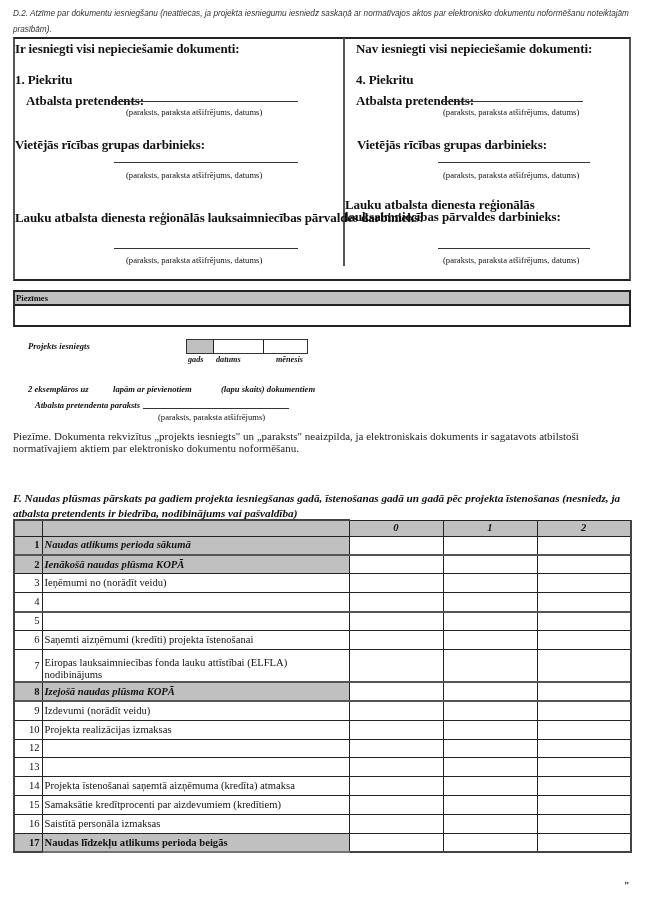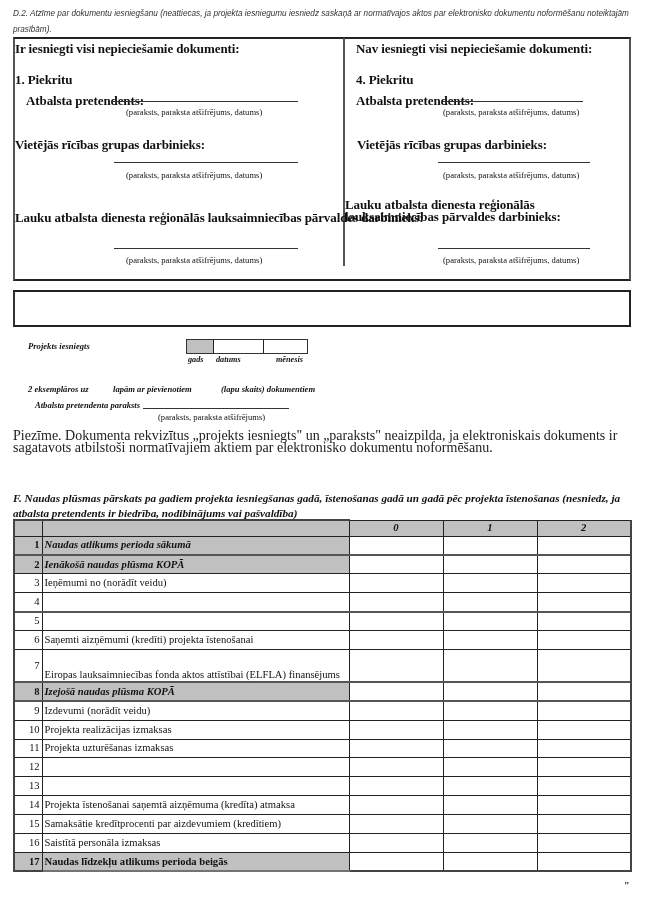--- a/index.html
+++ b/index.html
@@ -11,21 +11,21 @@
   .d2divider { left: 343px; top: 38px; width: 2px; height: 228px; background: #555; }
   .b { font-weight: bold; font-size: 13px; letter-spacing: -0.1px; }
   .sub { font-size: 8.6px; }
   .line { border-bottom: 1px solid #333; height: 1px; }
   .piez { left: 13px; top: 290px; width: 618px; height: 37px; border: 2px solid #222; border-left-color:#333; }
   .piez-head { position: absolute; left: 0; top: 0; right: 0; height: 14px; background: #c0c0c0; border-bottom: 2px solid #222; font-weight: bold; font-size: 8.6px; padding-left: 1px; line-height: 13px; }
   .it { font-style: italic; font-weight: bold; font-size: 8.6px; }
   .iesn-box { left: 186px; top: 339px; width: 122px; height: 15px; border: 1px solid #333; display: flex; }
   .iesn-box div { height: 100%; border-right: 1px solid #222; }
   .iesn-box div:last-child { border-right: none; }
-  .para { font-size: 14px; line-height: 12px; color: #222; }
+  .para { font-size: 11px; line-height: 12px; color: #222; }
   .ftitle { left: 13px; top: 491px; width: 625px; font-style: italic; font-weight: bold; font-size: 11.2px; line-height: 15px; }
   table.cf { position: absolute; left: 13px; top: 519px; border-collapse: collapse; table-layout: fixed; }
   table.cf td { border: 1px solid #222; font-size: 10.6px; height: 18.9px; padding: 0 2px; line-height: 12px; vertical-align: middle; }
   table.cf .num { text-align: right; padding-right: 2px; }
   table.cf .gray { background: #c0c0c0; }
   table.cf .bi { font-weight: bold; font-style: italic; }
   table.cf .bold { font-weight: bold; }
   table.cf .hdr { background: #c0c0c0; text-align: center; font-style: italic; font-weight: bold; font-size: 10.6px; height: 15px; }
   table.cf td.empty-top { border: none; background: transparent; }
   table.cf tr.thick td { border-top: 2px solid #555; }
@@ -62,20 +62,21 @@
 
 <div class="abs b" style="left:357px;top:137px;">Vietējās rīcības grupas darbinieks:</div>
 <div class="abs line" style="left:438px;top:162px;width:152px;"></div>
 <div class="abs sub" style="left:443px;top:170px;">(paraksts, paraksta atšifrējums, datums)</div>
 
 <div class="abs b" style="left:345px;top:199px;width:260px;line-height:12px;">Lauku atbalsta dienesta reģionālās lauksaimniecības pārvaldes darbinieks:</div>
 <div class="abs line" style="left:438px;top:248px;width:152px;"></div>
 <div class="abs sub" style="left:443px;top:255px;">(paraksts, paraksta atšifrējums, datums)</div>
 
 <div class="abs piez">
+  <div class="piez-head">Piezīmes</div>
   <div style="position:absolute;left:0;top:16px;right:0;bottom:0;"></div>
 </div>
 
 <div class="abs it" style="left:28px;top:341px;">Projekts iesniegts</div>
 <div class="abs iesn-box">
   <div style="width:27px;background:#c0c0c0;"></div>
   <div style="width:51px;"></div>
   <div style="width:43px;"></div>
 </div>
 <div class="abs it" style="left:188px;top:355px;font-size:8.2px;">gads</div>
@@ -148,21 +149,21 @@
       </tr>
       <tr>
         <td class="num outer-l " style="">6</td>
         <td class="" style="">Saņemti aizņēmumi (kredīti) projekta īstenošanai</td>
         <td style=""></td>
         <td style=""></td>
         <td class="outer-r" style=""></td>
       </tr>
       <tr>
         <td class="num outer-l " style="height:33px;">7</td>
-        <td class="" style="height:33px;vertical-align:bottom;">Eiropas lauksaimniecības fonda aktos attīstībai (ELFLA) finansējums</td>
+        <td class="" style="height:33px;vertical-align:bottom;">Eiropas lauksaimniecības fonda lauku attīstībai (ELFLA) nodibinājums</td>
         <td style=""></td>
         <td style=""></td>
         <td class="outer-r" style=""></td>
       </tr>
       <tr class="thick">
         <td class="num outer-l gray bold" style="">8</td>
         <td class="gray bi" style="">Izejošā naudas plūsma KOPĀ</td>
         <td style=""></td>
         <td style=""></td>
         <td class="outer-r" style=""></td>
@@ -170,27 +171,20 @@
       <tr class="thick">
         <td class="num outer-l " style="">9</td>
         <td class="" style="">Izdevumi (norādīt veidu)</td>
         <td style=""></td>
         <td style=""></td>
         <td class="outer-r" style=""></td>
       </tr>
       <tr>
         <td class="num outer-l " style="">10</td>
         <td class="" style="">Projekta realizācijas izmaksas</td>
-        <td style=""></td>
-        <td style=""></td>
-        <td class="outer-r" style=""></td>
-      </tr>
-      <tr>
-        <td class="num outer-l " style="">11</td>
-        <td class="" style="">Projekta uzturēšanas izmaksas</td>
         <td style=""></td>
         <td style=""></td>
         <td class="outer-r" style=""></td>
       </tr>
       <tr>
         <td class="num outer-l " style="">12</td>
         <td class="" style=""></td>
         <td style=""></td>
         <td style=""></td>
         <td class="outer-r" style=""></td>

